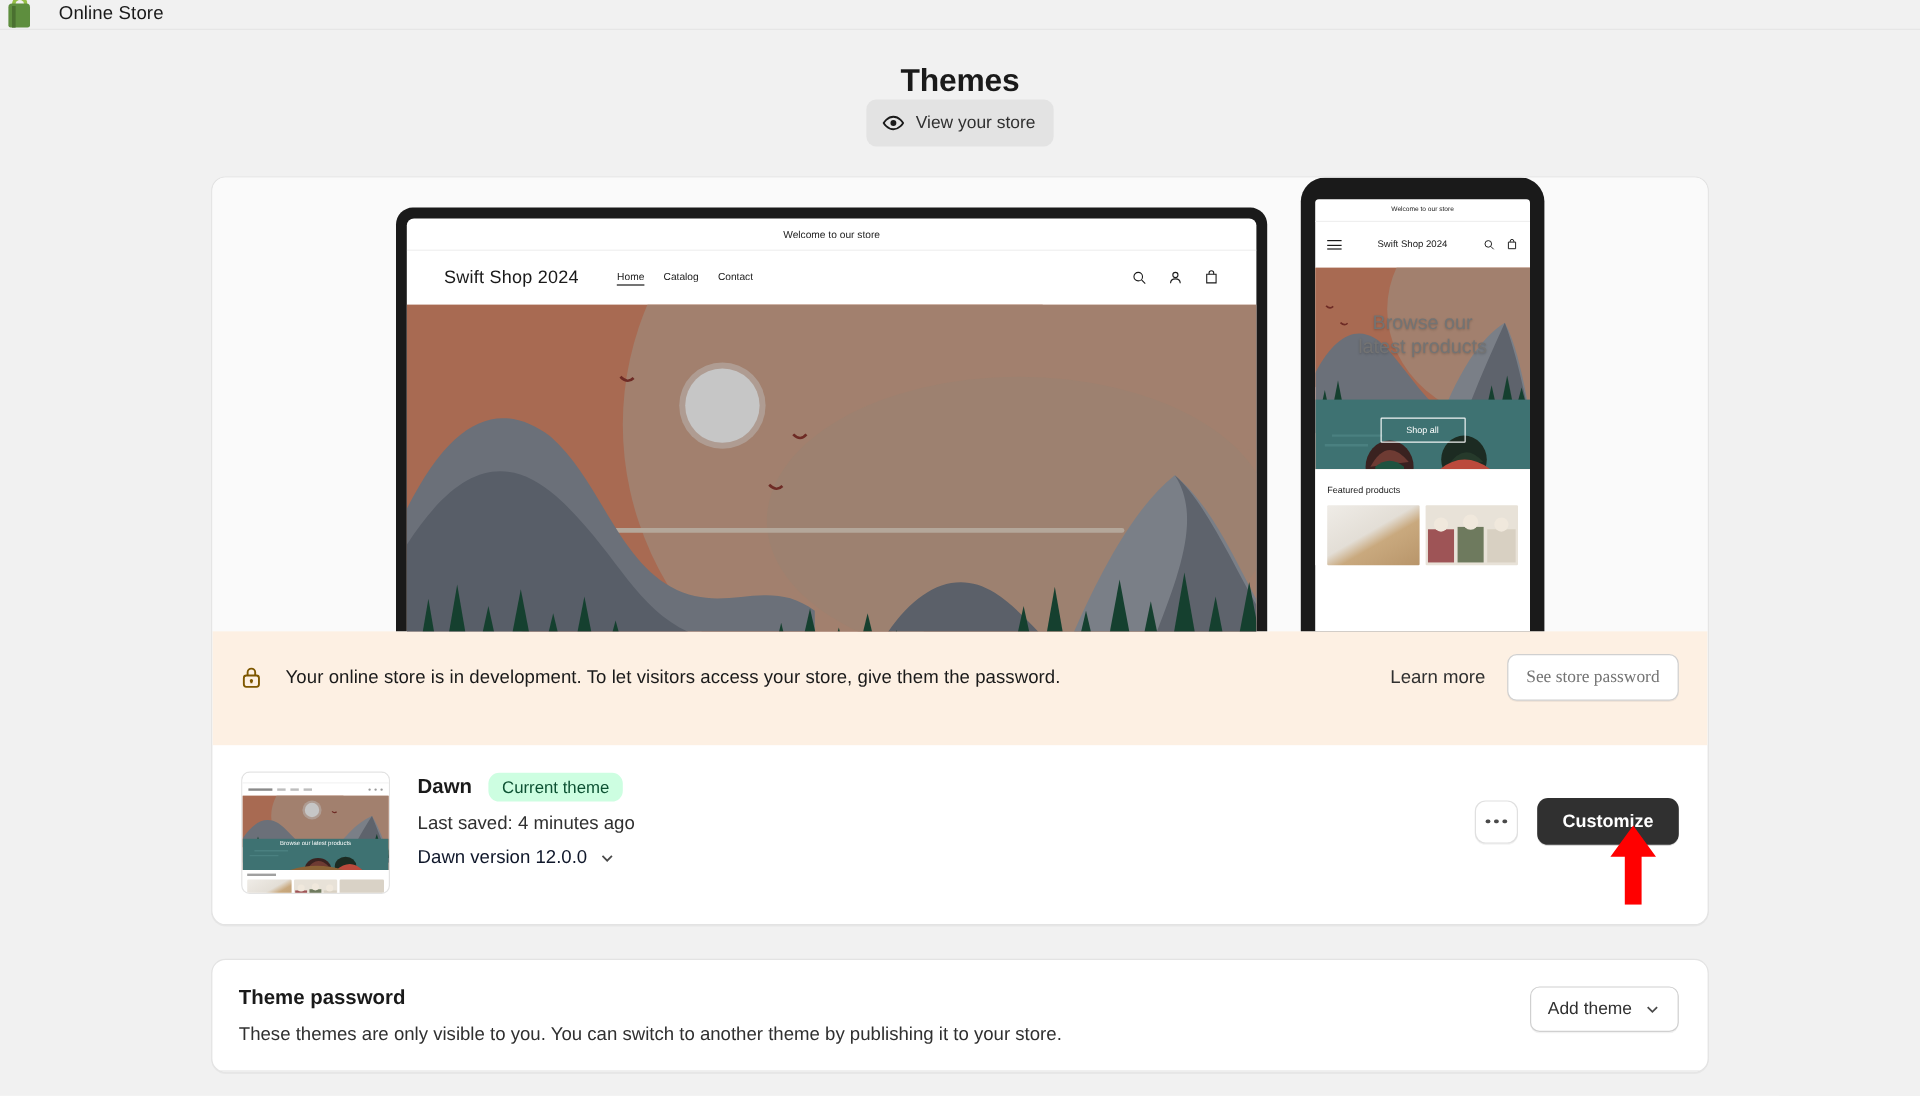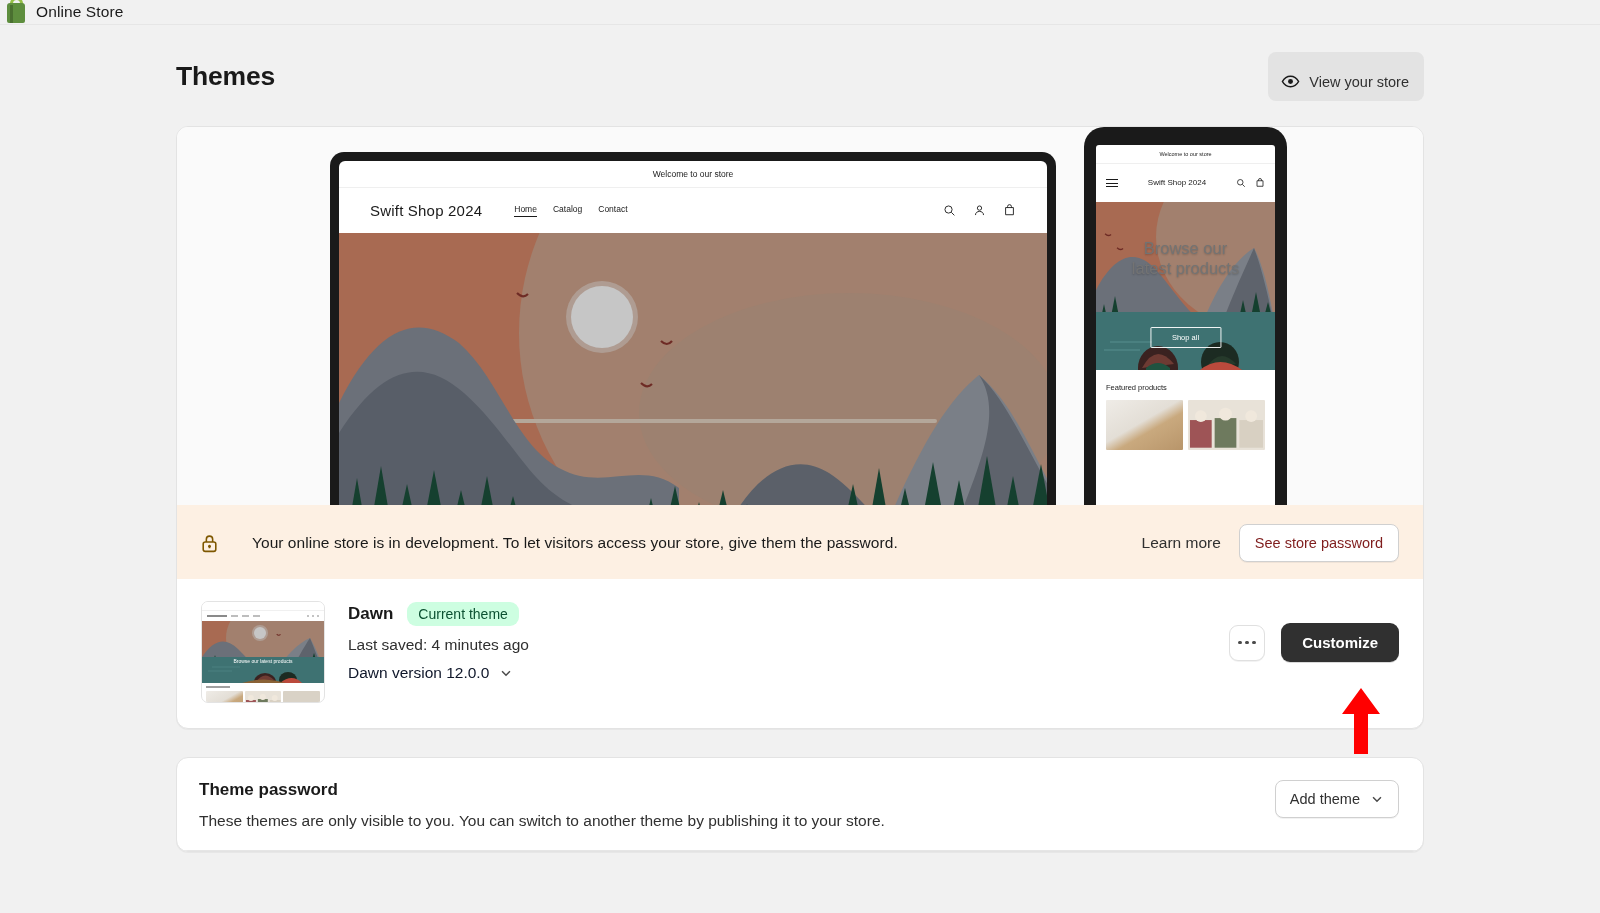--- a/index.html
+++ b/index.html
@@ -8,21 +8,21 @@
     background: #F1F1F1;
     font-family: "Liberation Sans", sans-serif;
     color: #303030;
     overflow: hidden;
   }
 
   
   .topbar {
     height: 25px;
     display: flex; align-items: center;
-    gap: 10px;
+    gap: 23px;
     padding-left: 6px;
     background: #F1F1F1;
     border-bottom: 1px solid #E6E6E6;
   }
   .store-logo { width: 20px; height: 26px; position: relative; margin-top: -4px; flex: none; }
   .store-logo .bag-body {
     position: absolute; left: 1px; top: 6px; width: 18px; height: 20px;
     background: #5E8E3E; border-radius: 3px 3px 2px 2px;
   }
   .store-logo .bag-handle {
@@ -33,26 +33,27 @@
     position: absolute; left: 4px; top: 8px; width: 3px; height: 18px; background: #4A7030;
   }
   .topbar-title { font-size: 15.5px; color: #1A1A1A; letter-spacing: .1px; }
 
   
   .page { padding: 0 176px; }
 
   .page-header {
     display: flex; align-items: center; justify-content: space-between;
     padding-top: 27px;
+    flex-direction: column;
   }
   .page-title { font-size: 26.5px; font-weight: bold; color: #1A1A1A; letter-spacing: -.2px; }
   .view-store-btn {
     display: flex; align-items: center; gap: 9px;
     background: #E3E3E3; border: none; border-radius: 8px;
-    padding: 20px 15px 10px 13px;
+    padding: 10px 15px 10px 13px;
     font-size: 14.5px; color: #303030; cursor: pointer;
     font-family: inherit;
   }
   .eye-icon { width: 19px; height: 19px; display: block; }
 
   
   .card {
     background: #FFFFFF;
     border: 1px solid #E3E3E3;
     border-radius: 12px;
@@ -154,34 +155,34 @@
     position: absolute; border-radius: 50%; background: #C6C6C6;
     box-shadow: 0 0 0 5px rgba(190,190,190,.45);
   }
   .scene .water { position: absolute; left: 0; right: 0; bottom: 0; background: #3E7272; }
   .mtn { position: absolute; }
 
   
   .banner {
     background: #FDF0E3;
     display: flex; align-items: center;
-    padding: 19px 24px 17px 22px;
-    gap: 32px;
+    padding: 19px 24px 37px 22px;
+    gap: 18px;
   }
   .lock-icon { width: 21px; height: 21px; flex: none; display: block; }
   .banner-text { font-size: 15.5px; color: #1A1A1A; letter-spacing: .05px; }
   .banner-actions { margin-left: auto; display: flex; align-items: center; gap: 18px; }
   .learn-more {
     font-size: 15.5px; color: #303030; cursor: pointer; background: none;
     border: none; font-family: inherit;
   }
   .see-password-btn {
     background: #FFFFFF; border: 1px solid #D0D0D0; border-radius: 8px;
-    padding: 10px 15px; font-size: 14.5px; color: #7f1d1d; cursor: pointer;
-    font-family: Liberation Sans, sans-serif; box-shadow: 0 1px 0 rgba(0,0,0,.05);
+    padding: 10px 15px; font-size: 14.5px; color: #737373; cursor: pointer;
+    font-family: Liberation Serif, serif; box-shadow: 0 1px 0 rgba(0,0,0,.05);
   }
 
   
   .theme-row {
     display: flex; align-items: flex-start;
     padding: 22px 24px 25px 24px;
     gap: 23px;
     position: relative;
   }
   .thumb {

